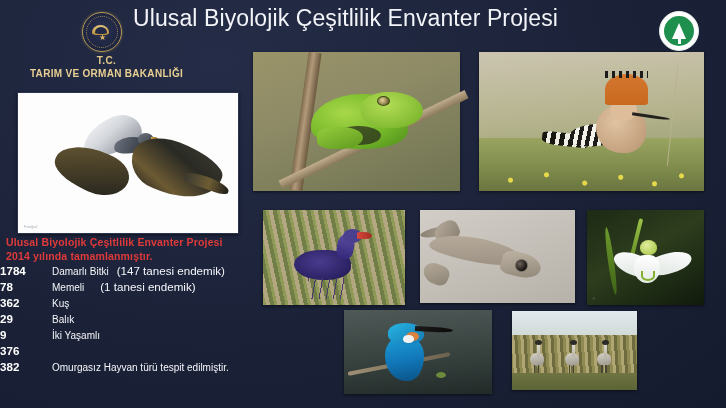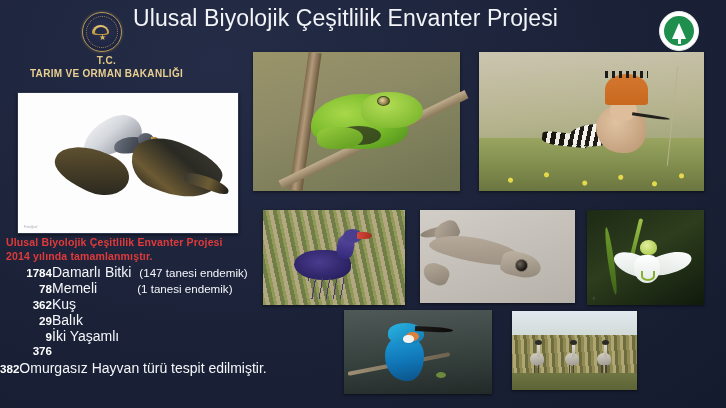--- a/index.html
+++ b/index.html
@@ -143,24 +143,24 @@
   }
   .redline.r1{top:236px;}
   .redline.r2{top:250px;}
 
   .specieslist{
     position:absolute;left:0;top:264px;width:250px;
     color:#ffffff;font-size:11.6px;
   }
   .row{display:flex;align-items:baseline;height:16px;white-space:nowrap;}
   .num{
-    width:52px;text-align:right;font-weight:bold;font-size:11.6px;color:#ffffff;
+    width:52px;text-align:left;font-weight:bold;font-size:11.6px;color:#ffffff;
     padding-right:0;
   }
-  .nm{padding-left:0;font-size:14px;color:#f4f6fa;}
+  .nm{padding-left:0;font-size:10px;color:#f4f6fa;}
   .endemic{padding-left:8px;font-size:11.6px;color:#f4f6fa;}
 
   
   .p-frog{left:253px;top:52px;width:207px;height:139px;
     background:linear-gradient(160deg,#9a9469 0%,#8d8a66 40%,#6f7350 100%);}
   .p-hoopoe{left:479px;top:52px;width:225px;height:139px;
     background:linear-gradient(175deg,#cbc5b0 0%,#b6b48f 45%,#8a9461 100%);}
   .p-swamphen{left:263px;top:210px;width:142px;height:95px;
     background:linear-gradient(170deg,#b6a98d 0%,#8f9a63 50%,#6f7c48 100%);}
   .p-gecko{left:420px;top:210px;width:155px;height:93px;
@@ -358,21 +358,21 @@
 
   <div class="specieslist">
     <div class="row">
       <span class="num">1784</span>
       <span class="nm">Damarlı Bitki</span>
       <span class="endemic">(147 tanesi endemik)</span>
     </div>
     <div class="row">
       <span class="num">78</span>
       <span class="nm">Memeli</span>
-      <span class="endemic" style="padding-left:40px">(1 tanesi endemik)</span>
+      <span class="endemic" style="padding-left:16px">(1 tanesi endemik)</span>
     </div>
     <div class="row">
       <span class="num">362</span>
       <span class="nm">Kuş</span>
       <span class="endemic"></span>
     </div>
     <div class="row">
       <span class="num">29</span>
       <span class="nm">Balık</span>
     </div>

